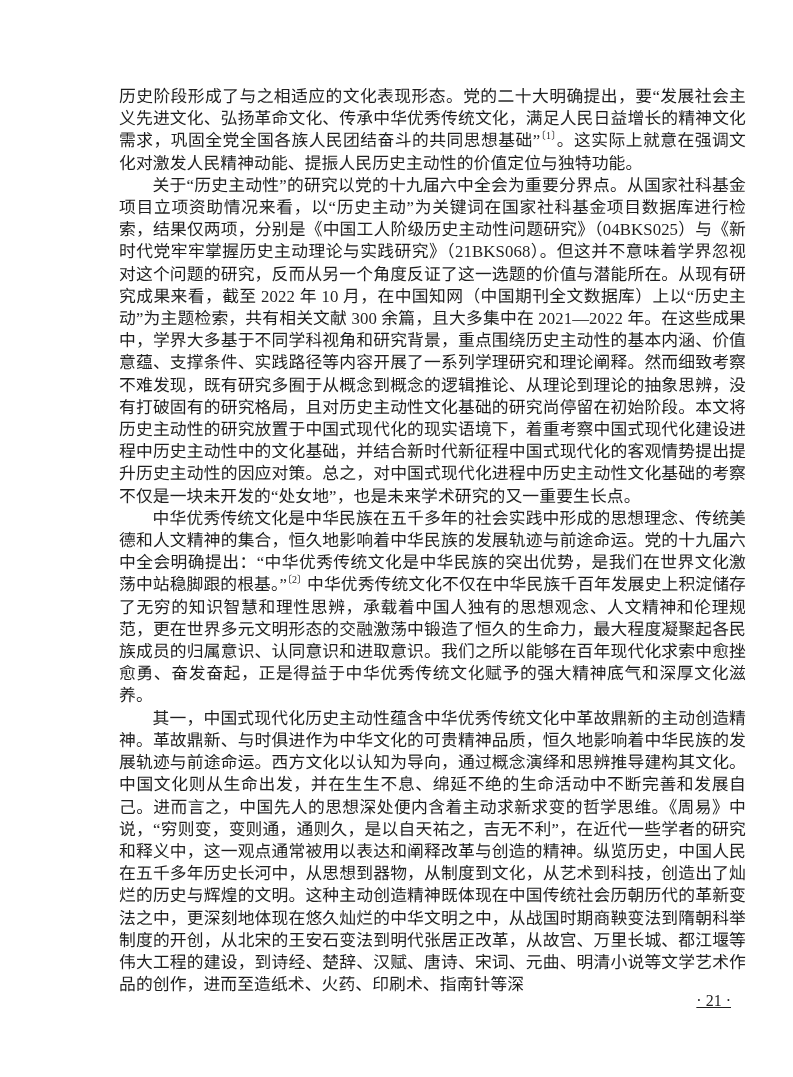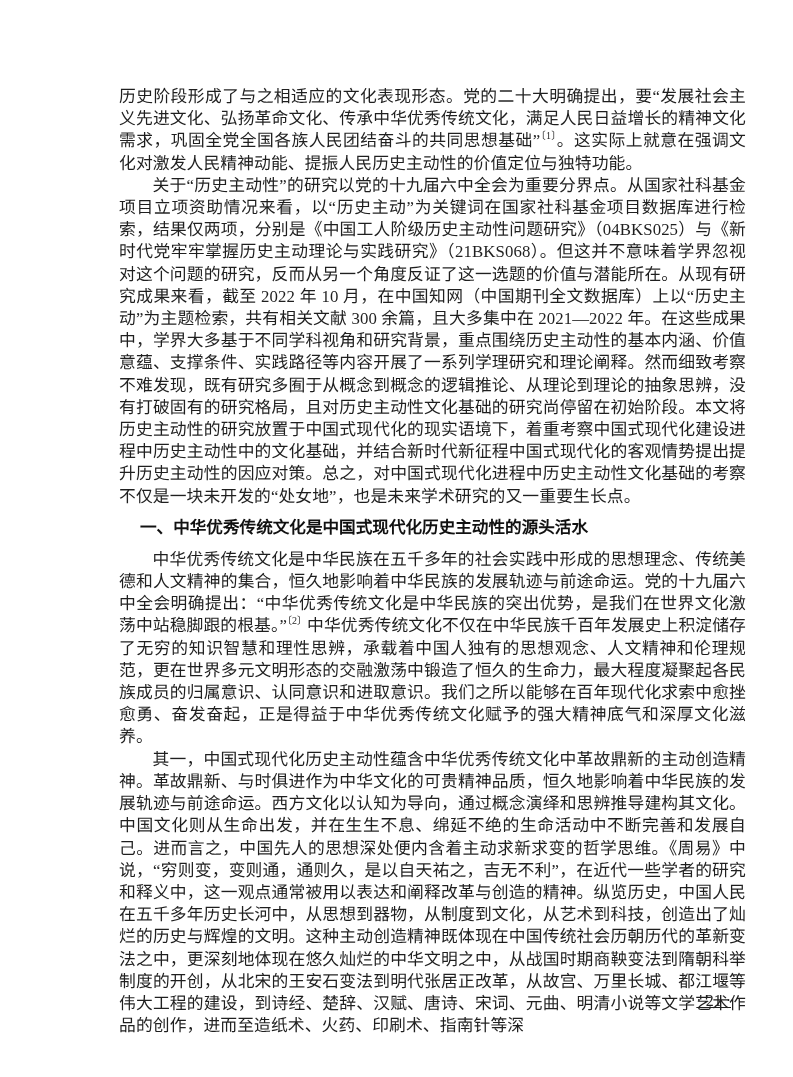--- a/index.html
+++ b/index.html
@@ -65,21 +65,20 @@
 </head>
 <body>
 
 <div class="page">
   <div class="content">
 
     <p class="no-indent"><span>历史阶段形成了与之相适应的文化表现形态。党的二十大明确提出，要“发展社会主义先进文化、弘扬革命文化、传承中华优秀传统文化，满足人民日益增长的精神文化需求，巩固全党全国各族人民团结奋斗的共同思想基础”</span><sup>〔1〕</sup><span>。这实际上就意在强调文化对激发人民精神动能、提振人民历史主动性的价值定位与独特功能。</span></p>
 
     <p>关于“历史主动性”的研究以党的十九届六中全会为重要分界点。从国家社科基金项目立项资助情况来看，以“历史主动”为关键词在国家社科基金项目数据库进行检索，结果仅两项，分别是《中国工人阶级历史主动性问题研究》（04BKS025）与《新时代党牢牢掌握历史主动理论与实践研究》（21BKS068）。但这并不意味着学界忽视对这个问题的研究，反而从另一个角度反证了这一选题的价值与潜能所在。从现有研究成果来看，截至 2022 年 10 月，在中国知网（中国期刊全文数据库）上以“历史主动”为主题检索，共有相关文献 300 余篇，且大多集中在 2021—2022 年。在这些成果中，学界大多基于不同学科视角和研究背景，重点围绕历史主动性的基本内涵、价值意蕴、支撑条件、实践路径等内容开展了一系列学理研究和理论阐释。然而细致考察不难发现，既有研究多囿于从概念到概念的逻辑推论、从理论到理论的抽象思辨，没有打破固有的研究格局，且对历史主动性文化基础的研究尚停留在初始阶段。本文将历史主动性的研究放置于中国式现代化的现实语境下，着重考察中国式现代化建设进程中历史主动性中的文化基础，并结合新时代新征程中国式现代化的客观情势提出提升历史主动性的因应对策。总之，对中国式现代化进程中历史主动性文化基础的考察不仅是一块未开发的“处女地”，也是未来学术研究的又一重要生长点。</p>
 
-    <h2>一、中华优秀传统文化是中国式现代化历史主动性的源头活水</h2>
 
     <p><span>中华优秀传统文化是中华民族在五千多年的社会实践中形成的思想理念、传统美德和人文精神的集合，恒久地影响着中华民族的发展轨迹与前途命运。党的十九届六中全会明确提出：“中华优秀传统文化是中华民族的突出优势，是我们在世界文化激荡中站稳脚跟的根基。”</span><sup>〔2〕</sup><span>中华优秀传统文化不仅在中华民族千百年发展史上积淀储存了无穷的知识智慧和理性思辨，承载着中国人独有的思想观念、人文精神和伦理规范，更在世界多元文明形态的交融激荡中锻造了恒久的生命力，最大程度凝聚起各民族成员的归属意识、认同意识和进取意识。我们之所以能够在百年现代化求索中愈挫愈勇、奋发奋起，正是得益于中华优秀传统文化赋予的强大精神底气和深厚文化滋养。</span></p>
 
     <p>其一，中国式现代化历史主动性蕴含中华优秀传统文化中革故鼎新的主动创造精神。革故鼎新、与时俱进作为中华文化的可贵精神品质，恒久地影响着中华民族的发展轨迹与前途命运。西方文化以认知为导向，通过概念演绎和思辨推导建构其文化。中国文化则从生命出发，并在生生不息、绵延不绝的生命活动中不断完善和发展自己。进而言之，中国先人的思想深处便内含着主动求新求变的哲学思维。《周易》中说，“穷则变，变则通，通则久，是以自天祐之，吉无不利”，在近代一些学者的研究和释义中，这一观点通常被用以表达和阐释改革与创造的精神。纵览历史，中国人民在五千多年历史长河中，从思想到器物，从制度到文化，从艺术到科技，创造出了灿烂的历史与辉煌的文明。这种主动创造精神既体现在中国传统社会历朝历代的革新变法之中，更深刻地体现在悠久灿烂的中华文明之中，从战国时期商鞅变法到隋朝科举制度的开创，从北宋的王安石变法到明代张居正改革，从故宫、万里长城、都江堰等伟大工程的建设，到诗经、楚辞、汉赋、唐诗、宋词、元曲、明清小说等文学艺术作品的创作，进而至造纸术、火药、印刷术、指南针等深</p>
 
   </div>
 
   <div class="page-number">· 21 ·</div>
 </div>
 

